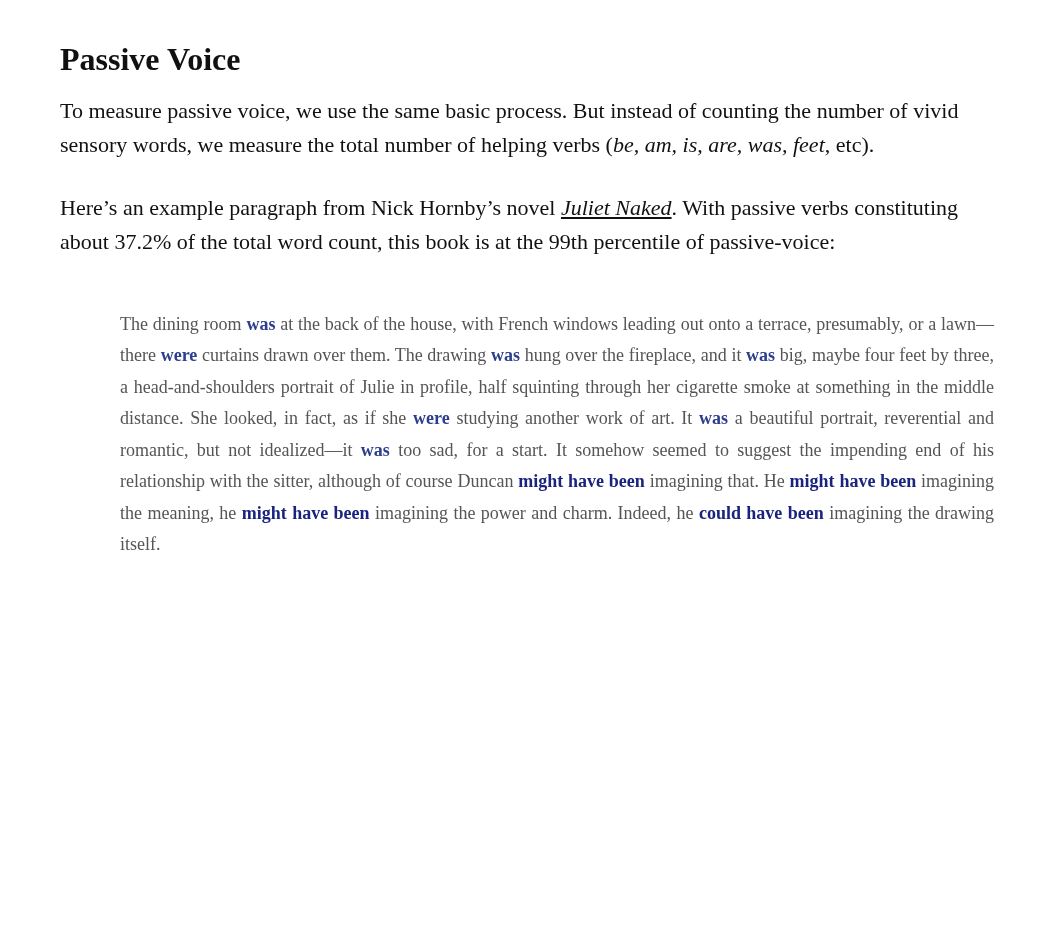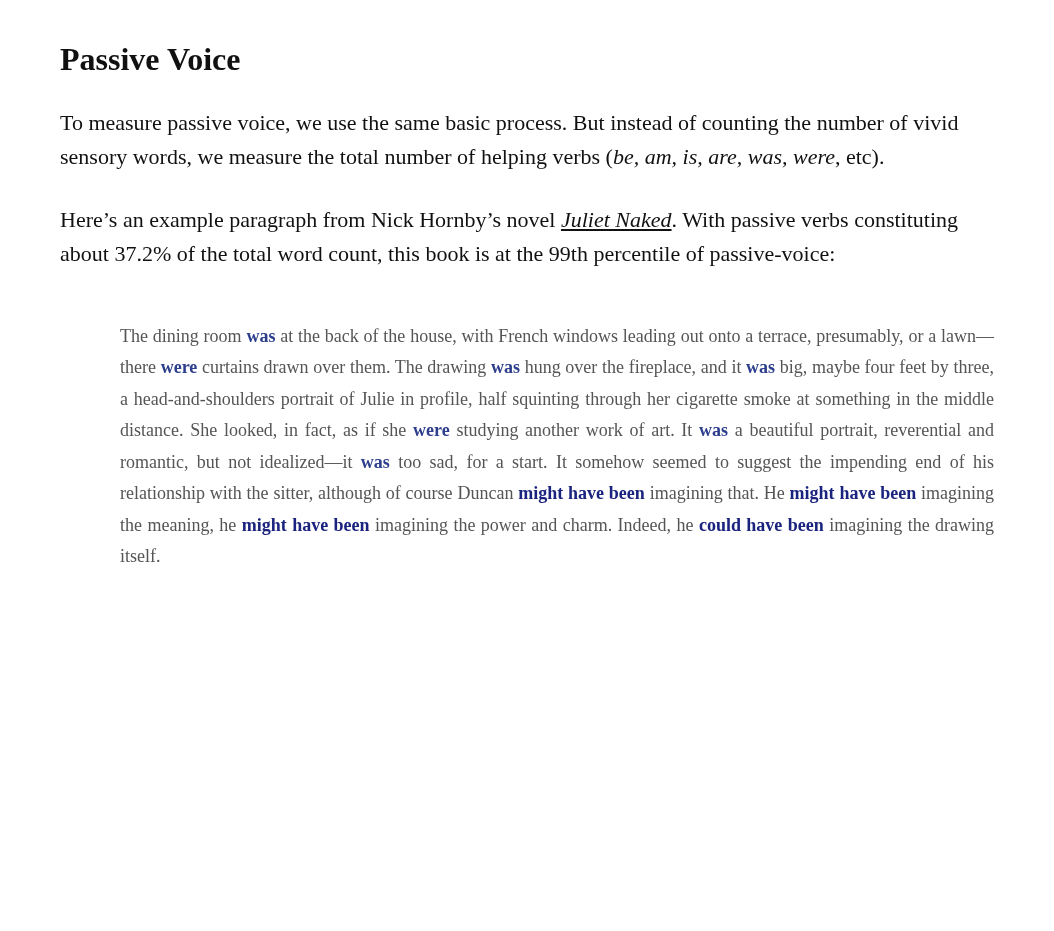--- a/index.html
+++ b/index.html
@@ -19,21 +19,21 @@
 
     .page-content {
       max-width: 960px;
     }
 
     h1 {
       font-family: Georgia, 'Times New Roman', serif;
       font-size: 32px;
       font-weight: 900;
       color: #111111;
-      margin-bottom: 28px;
+      margin-bottom: 16px;
       line-height: 1.2;
     }
 
     .intro-paragraph {
       font-size: 22px;
       line-height: 1.55;
       color: #111111;
       margin-bottom: 28px;
     }
 
@@ -70,21 +70,21 @@
     }
   </style>
 </head>
 <body>
 
 <div class="page-content">
 
   <h1>Passive Voice</h1>
 
   <p class="intro-paragraph">
-    <span>To measure passive voice, we use the same basic process. But instead of counting the number of vivid sensory words, we measure the total number of helping verbs (</span><span><em>be, am, is, are, was, were</em></span><span>, etc).</span>
+    <span>To measure passive voice, we use the same basic process. But instead of counting the number of vivid sensory words, we measure the total number of helping verbs (</span><span><em>be, am, is, are, was, feet</em></span><span>, etc).</span>
   </p>
 
   <p class="example-paragraph">
     <span>Here’s an example paragraph from Nick Hornby’s novel&nbsp;</span><a class="book-link"><span>Juliet Naked</span></a><span>. With passive verbs constituting about 37.2% of the total word count, this book is at the 99th percentile of passive-voice:</span>
   </p>
 
   <div class="quote-block">
     <p>
       <span>The dining room&nbsp;</span><strong class="passive-word">was</strong><span>&nbsp;at the back of the house, with French windows leading out onto a terrace, presumably, or a lawn—there&nbsp;</span><strong class="passive-word">were</strong><span>&nbsp;curtains drawn over them. The drawing&nbsp;</span><strong class="passive-word">was</strong><span>&nbsp;hung over the fireplace, and it&nbsp;</span><strong class="passive-word">was</strong><span>&nbsp;big, maybe four feet by three, a head-and-shoulders portrait of Julie in profile, half squinting through her cigarette smoke at something in the middle distance. She looked, in fact, as if she&nbsp;</span><strong class="passive-word">were</strong><span>&nbsp;studying another work of art. It&nbsp;</span><strong class="passive-word">was</strong><span>&nbsp;a beautiful portrait, reverential and romantic, but not idealized—it&nbsp;</span><strong class="passive-word">was</strong><span>&nbsp;too sad, for a start. It somehow seemed to suggest the impending end of his relationship with the sitter, although of course Duncan&nbsp;</span><strong class="passive-word-strong">might have been</strong><span>&nbsp;imagining that. He&nbsp;</span><strong class="passive-word-strong">might have been</strong><span>&nbsp;imagining the meaning, he&nbsp;</span><strong class="passive-word-strong">might have been</strong><span>&nbsp;imagining the power and charm. Indeed, he&nbsp;</span><strong class="passive-word-strong">could have been</strong><span>&nbsp;imagining the drawing itself.</span>
     </p>

